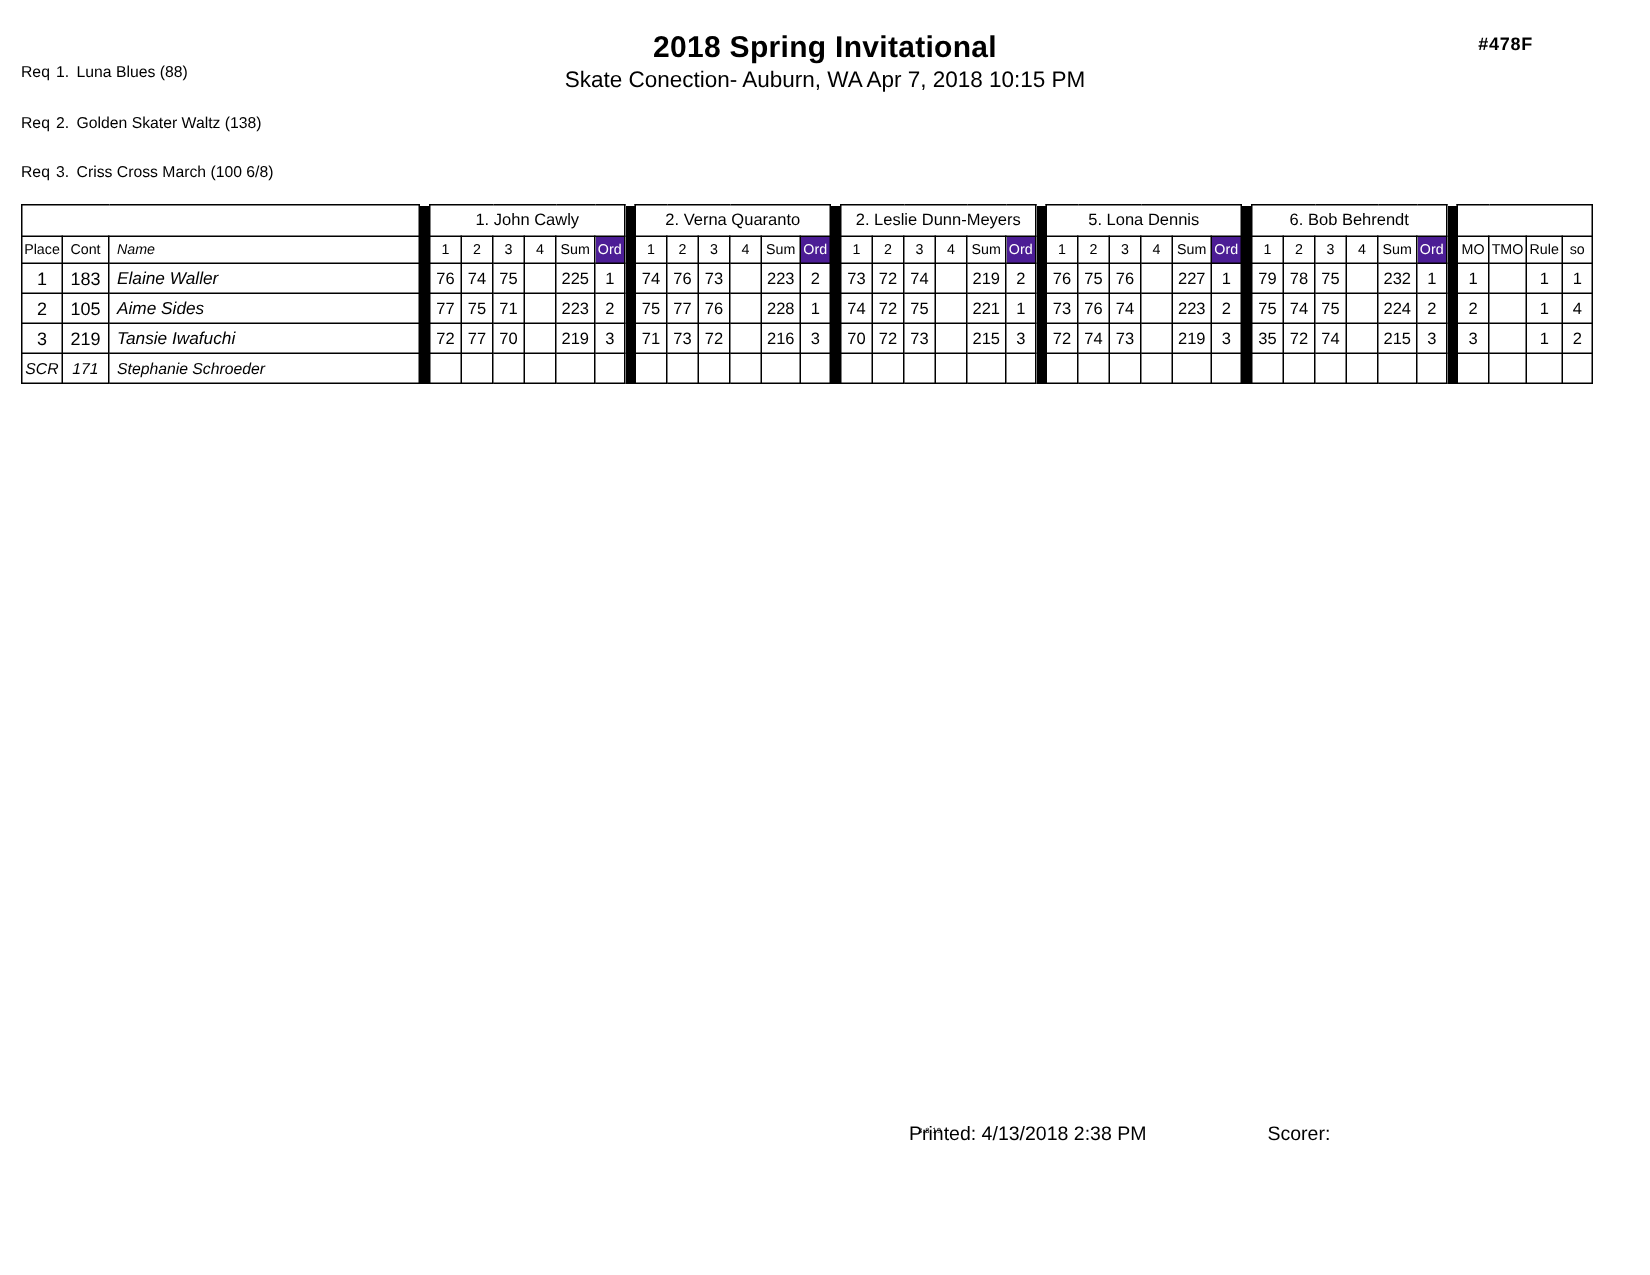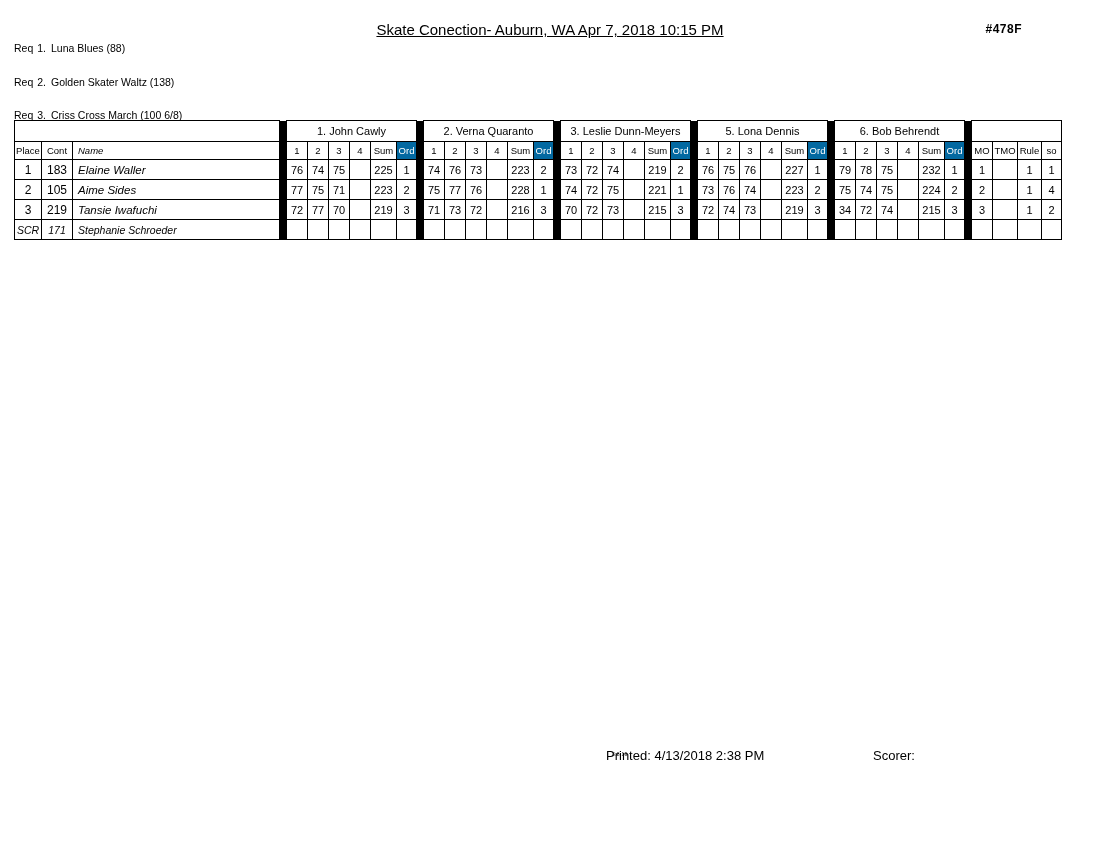--- a/index.html
+++ b/index.html
@@ -41,21 +41,20 @@
   #event-title {
     font-size: 20px;
     font-weight: bold;
     line-height: 24px;
     letter-spacing: 0.2px;
   }
   #event-subtitle {
     font-size: 15px;
     line-height: 19px;
     font-weight: normal;
-    text-decoration: underline;
   }
   #event-division {
     font-size: 20px;
     font-weight: bold;
     line-height: 26px;
     letter-spacing: 0.3px;
   }
   #report-line {
     font-size: 15px;
     line-height: 20px;
@@ -68,21 +67,21 @@
     top: 22px;
     font-size: 12px;
     font-weight: bold;
     letter-spacing: 0.5px;
   }
 
   
   #results-table {
     position: absolute;
     left: 14px;
-    top: 120px;
+    top: 136px;
     border-collapse: collapse;
     font-size: 10px;
     table-layout: fixed;
   }
   #results-table td, #results-table th {
     border: 1px solid #000;
     padding: 0;
     margin: 0;
     text-align: center;
     vertical-align: middle;
@@ -128,21 +127,21 @@
 
   
   .sep {
     width: 6px;
     background: #000000;
     border: none !important;
   }
 
   
   td.ord-head {
-    background: #0369a1;
+    background: #4c1d95;
     color: #ffffff;
     font-size: 9px;
     border-left: 1px solid #000;
     border-right: 1px solid #000;
   }
 
   
   td.ord-val { font-weight: bold; font-size: 11px; }
 
   
@@ -182,54 +181,54 @@
     position: absolute;
     left: 606px;
     top: 0px;
     font-size: 13px;
   }
   #scorer-text {
     position: absolute;
     left: 845px;
     top: 0px;
     font-size: 13px;
-    margin-left: 28px;
   }
 </style>
 </head>
 <body>
 
 <div id="req-block">
   <span class="req-line">
     <span class="req-lbl">Req</span><span class="req-num">1.</span><span class="req-txt">Luna Blues (88)</span>
   </span>
   <span class="req-line">
     <span class="req-lbl">Req</span><span class="req-num">2.</span><span class="req-txt">Golden Skater Waltz (138)</span>
   </span>
   <span class="req-line">
     <span class="req-lbl">Req</span><span class="req-num">3.</span><span class="req-txt">Criss Cross March (100 6/8)</span>
   </span>
 </div>
 
 <div id="title-block">
+  <div id="event-title">2018 Spring Invitational</div>
   <div id="event-subtitle">Skate Conection- Auburn, WA  Apr 7, 2018  10:15 PM</div>
 </div>
 
 <div id="event-number">#478F</div>
 
 <table id="results-table">
   <tbody id="table-body">
       <tr class="judge-name-row">
         <td class="blank-corner" colspan="3"></td>
         <td class="sep"></td>
         <td class="judge-name-cell" colspan="6">1.  John Cawly</td>
         <td class="sep"></td>
         <td class="judge-name-cell" colspan="6">2.  Verna Quaranto</td>
         <td class="sep"></td>
-        <td class="judge-name-cell" colspan="6">3.  Leslie Dunn-Meyers</td>
+        <td class="judge-name-cell" colspan="6">2.  Leslie Dunn-Meyers</td>
         <td class="sep"></td>
         <td class="judge-name-cell" colspan="6">5.  Lona Dennis</td>
         <td class="sep"></td>
         <td class="judge-name-cell" colspan="6">6.  Bob Behrendt</td>
         <td class="sep"></td>
         <td class="tail-corner" colspan="4"></td>
       </tr>
       <tr class="col-header-row">
         <td class="c-place">Place</td>
         <td class="c-cont">Cont</td>
@@ -391,21 +390,21 @@
         <td class="c-sum sum-val">215</td>
         <td class="c-ord ord-val">3</td>
         <td class="sep"></td>
         <td class="c-score score-val">72</td>
         <td class="c-score score-val">74</td>
         <td class="c-score score-val">73</td>
         <td class="c-score score-val"></td>
         <td class="c-sum sum-val">219</td>
         <td class="c-ord ord-val">3</td>
         <td class="sep"></td>
-        <td class="c-score score-val">34</td>
+        <td class="c-score score-val">35</td>
         <td class="c-score score-val">72</td>
         <td class="c-score score-val">74</td>
         <td class="c-score score-val"></td>
         <td class="c-sum sum-val">215</td>
         <td class="c-ord ord-val">3</td>
         <td class="sep"></td>
         <td class="c-mo tail-val">3</td>
         <td class="c-tmo tail-val"></td>
         <td class="c-rule tail-val">1</td>
         <td class="c-so tail-val">2</td>

